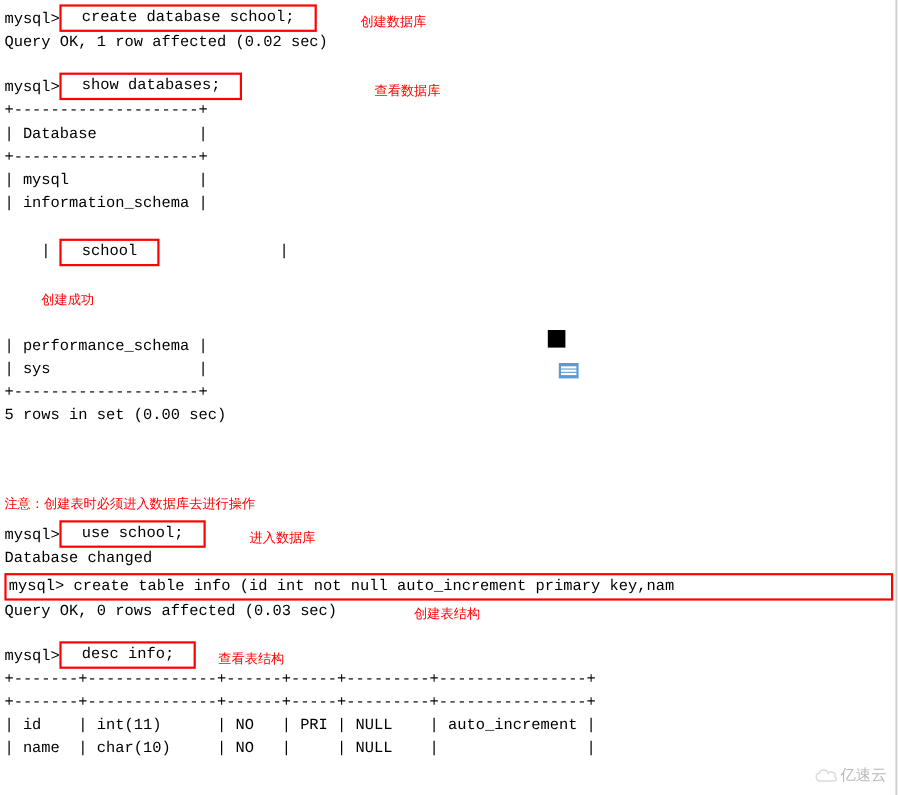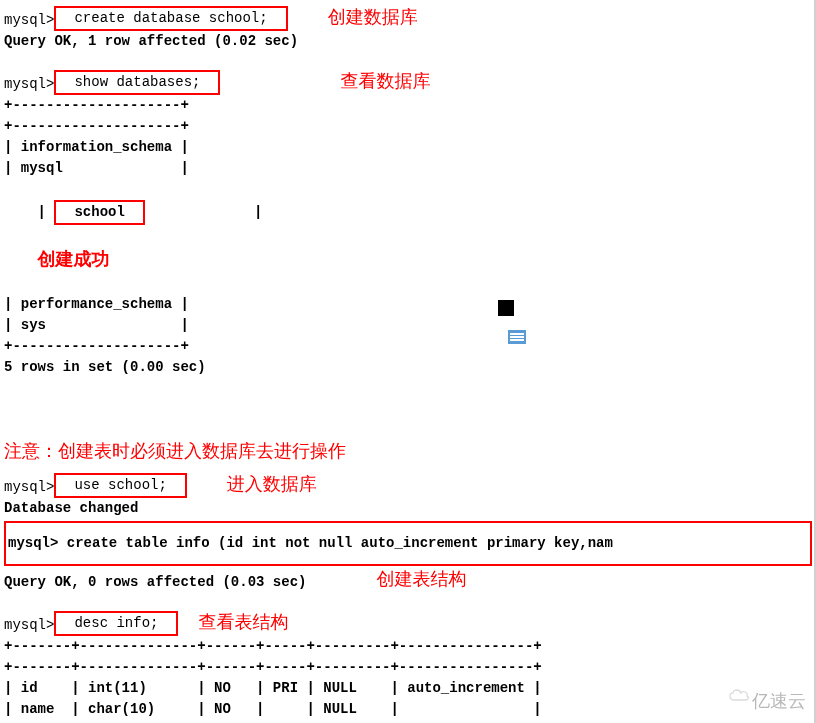--- a/index.html
+++ b/index.html
@@ -8,25 +8,25 @@
       font-size: 14px;
       background: #ffffff;
       color: #000000;
       line-height: 1.5;
       padding: 4px;
       position: relative;
       width: 816px;
       height: 723px;
       overflow: hidden;
     }
-    .line { white-space: pre; font-weight: bold; }
+    .line { white-space: pre; }
     .red-annotation {
       color: #ff0000;
       font-family: "Microsoft YaHei", SimSun, sans-serif;
-      font-size: 18px;
+      font-size: 12px;
     }
     .red-box {
       border: 2px solid #ff0000;
       display: inline-block;
       padding: 0 18px;
     }
     .terminal-block { font-family: "Courier New", Consolas, monospace; }
     .prompt-line { display: flex; align-items: flex-end; }
     .annotation-spacer { display: inline-block; }
 
@@ -49,37 +49,37 @@
     .hamburger-icon div {
       height: 2px;
       background: #ffffff;
     }
     .watermark {
       position: absolute;
       right: 10px;
       bottom: 8px;
       color: #b8b8b8;
       font-family: "Microsoft YaHei", sans-serif;
-      font-size: 18px;
+      font-size: 14px;
       display: flex;
-      align-items: flex-start;
+      align-items: center;
       gap: 2px;
     }
     .watermark svg { opacity: 0.5; }
     .right-border {
       position: absolute;
       right: 0;
       top: 0;
       width: 2px;
       height: 100%;
       background: #d0d0d0;
     }
     .create-table-box {
       border: 2px solid #ff0000;
-      padding: 10px 2px;
+      padding: 0 2px;
       margin-top: 2px;
     }
   </style>
 </head>
 <body>
 
 <div class="right-border"></div>
 
 <div class="terminal-block">
   <div class="prompt-line">
@@ -94,23 +94,24 @@
 <div style="height:16px"></div>
 
 <div class="terminal-block">
   <div class="prompt-line">
     <span>mysql&gt; </span>
     <span class="red-box">show databases;</span>
     <span class="annotation-spacer" style="width:120px"></span>
     <span class="red-annotation">查看数据库</span>
   </div>
   <div class="line">+--------------------+</div>
+  <div class="line">| Database           |</div>
   <div class="line">+--------------------+</div>
+  <div class="line">| mysql              |</div>
   <div class="line">| information_schema |</div>
-  <div class="line">| mysql              |</div>
   <div class="line">
     <span>| </span><span class="red-box">school</span><span>             |</span>
     <span class="annotation-spacer" style="width:50px"></span>
     <span class="red-annotation">创建成功</span>
   </div>
   <div class="line">| performance_schema |</div>
   <div class="line">| sys                |</div>
   <div class="line">+--------------------+</div>
   <div class="line">5 rows in set (0.00 sec)</div>
 </div>

